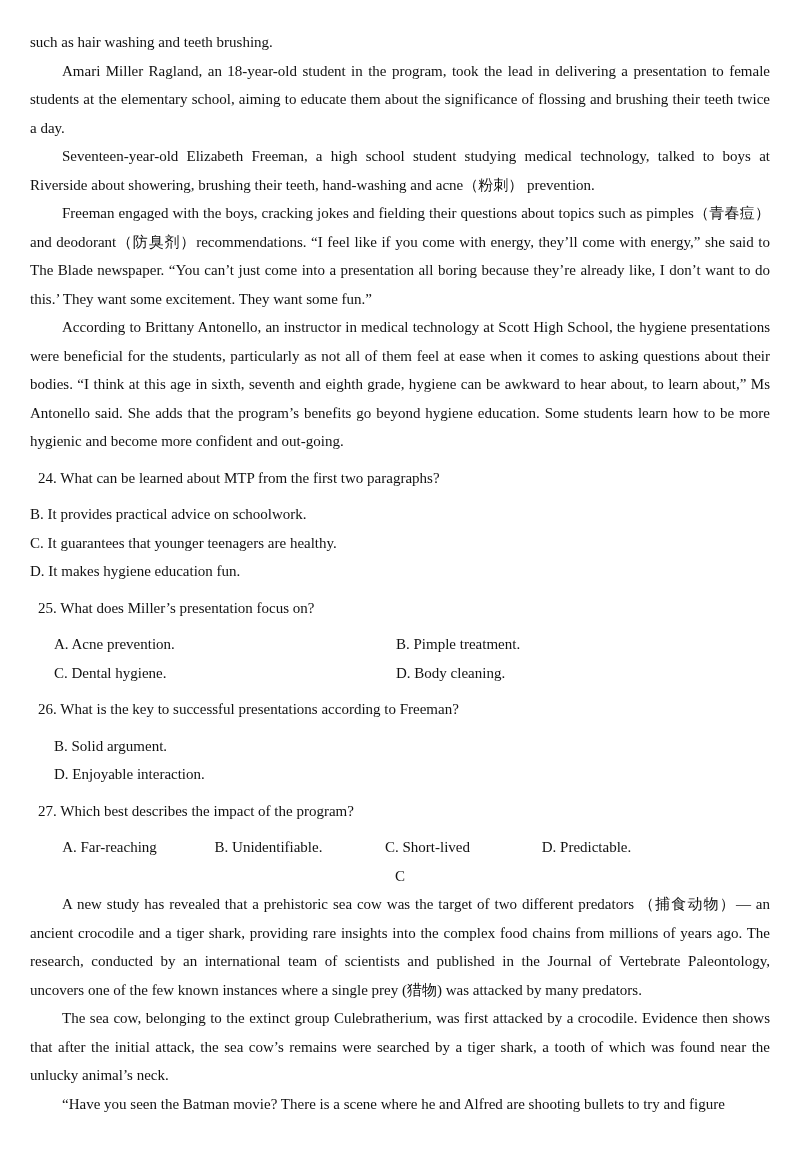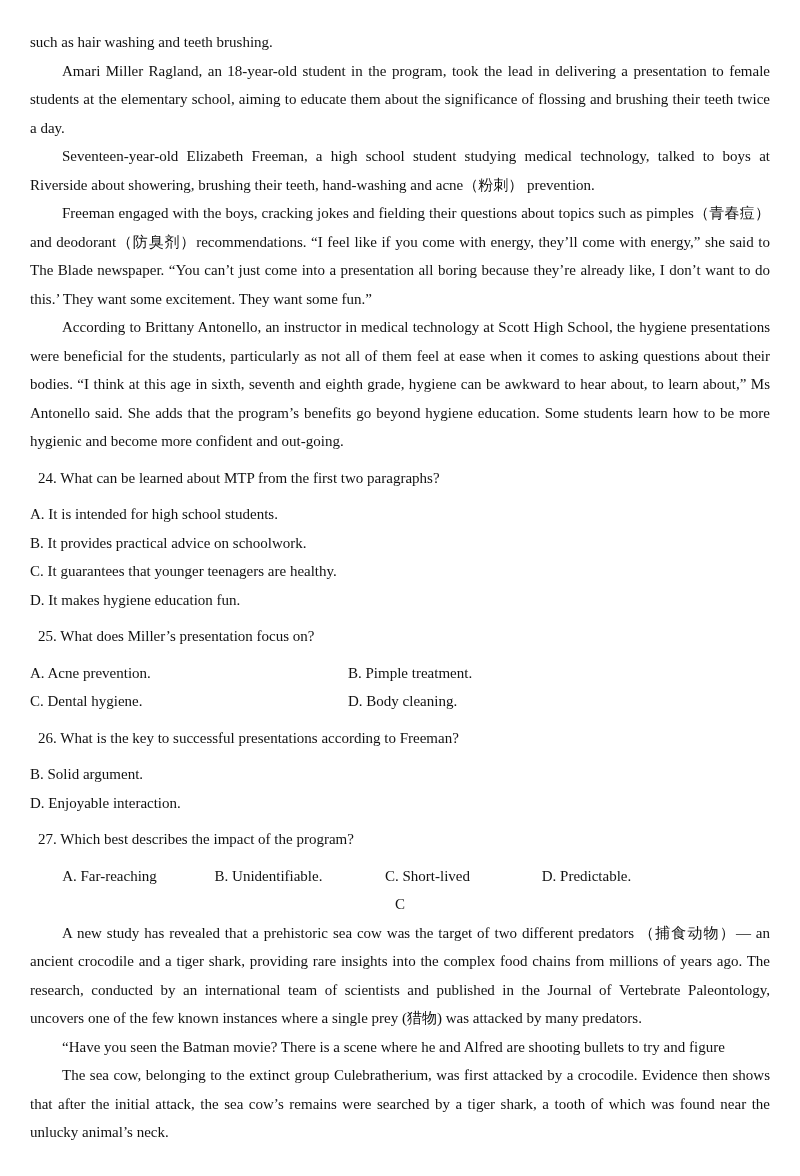--- a/index.html
+++ b/index.html
@@ -35,20 +35,21 @@
     }
     .q {
       margin: 8px;
     }
     .opt-row {
       display: flex;
       margin: 0;
     }
     .opt-row.two .opt {
       width: 318px;
+      margin-left: 24px;
     }
     .opt-row.four .opt {
       width: 159px;
       text-align: center;
     }
     .opt-row.one .opt {
       width: 740px;
     }
     .section {
       text-align: center;
@@ -61,23 +62,20 @@
 <div class="page">
 
   <p class="para noindent">such as hair washing and teeth brushing.</p>
   <p class="para">Amari Miller Ragland, an 18-year-old student in the program, took the lead in delivering a presentation to female students at the elementary school, aiming to educate them about the significance of flossing and brushing their teeth twice a day.</p>
   <p class="para">Seventeen-year-old Elizabeth Freeman, a high school student studying medical technology, talked to boys at Riverside about showering, brushing their teeth, hand-washing and acne（粉刺） prevention.</p>
   <p class="para">Freeman engaged with the boys, cracking jokes and fielding their questions about topics such as pimples（青春痘）and deodorant（防臭剂）recommendations. “I feel like if you come with energy, they’ll come with energy,” she said to The Blade newspaper. “You can’t just come into a presentation all boring because they’re already like, I don’t want to do this.’ They want some excitement. They want some fun.”</p>
   <p class="para">According to Brittany Antonello, an instructor in medical technology at Scott High School, the hygiene presentations were beneficial for the students, particularly as not all of them feel at ease when it comes to asking questions about their bodies. “I think at this age in sixth, seventh and eighth grade, hygiene can be awkward to hear about, to learn about,” Ms Antonello said. She adds that the program’s benefits go beyond hygiene education. Some students learn how to be more hygienic and become more confident and out-going.</p>
 
   <div>
     <p class="q">24. What can be learned about MTP from the first two paragraphs?</p>
-    <div class="opt-row one">
-      <span class="opt">A. It is intended for high school students.</span>
-    </div>
     <div class="opt-row one">
       <span class="opt">B. It provides practical advice on schoolwork.</span>
     </div>
     <div class="opt-row one">
       <span class="opt">C. It guarantees that younger teenagers are healthy.</span>
     </div>
     <div class="opt-row one">
       <span class="opt">D. It makes hygiene education fun.</span>
     </div>
   </div>
@@ -109,16 +107,16 @@
     <div class="opt-row four">
       <span class="opt">A. Far-reaching</span>
       <span class="opt">B. Unidentifiable.</span>
       <span class="opt">C. Short-lived</span>
       <span class="opt">D. Predictable.</span>
     </div>
   </div>
 
   <p class="section">C</p>
   <p class="para">A new study has revealed that a prehistoric sea cow was the target of two different predators （捕食动物）— an ancient crocodile and a tiger shark, providing rare insights into the complex food chains from millions of years ago. The research, conducted by an international team of scientists and published in the Journal of Vertebrate Paleontology, uncovers one of the few known instances where a single prey (猎物) was attacked by many predators.</p>
+  <p class="para">The sea cow, belonging to the extinct group Culebratherium, was first attacked by a crocodile. Evidence then shows that after the initial attack, the sea cow’s remains were searched by a tiger shark, a tooth of which was found near the unlucky animal’s neck.</p>
   <p class="para">“Have you seen the Batman movie? There is a scene where he and Alfred are shooting bullets to try and figure</p>
-  <p class="para">The sea cow, belonging to the extinct group Culebratherium, was first attacked by a crocodile. Evidence then shows that after the initial attack, the sea cow’s remains were searched by a tiger shark, a tooth of which was found near the unlucky animal’s neck.</p>
 
 </div>
 
 </body></html>

